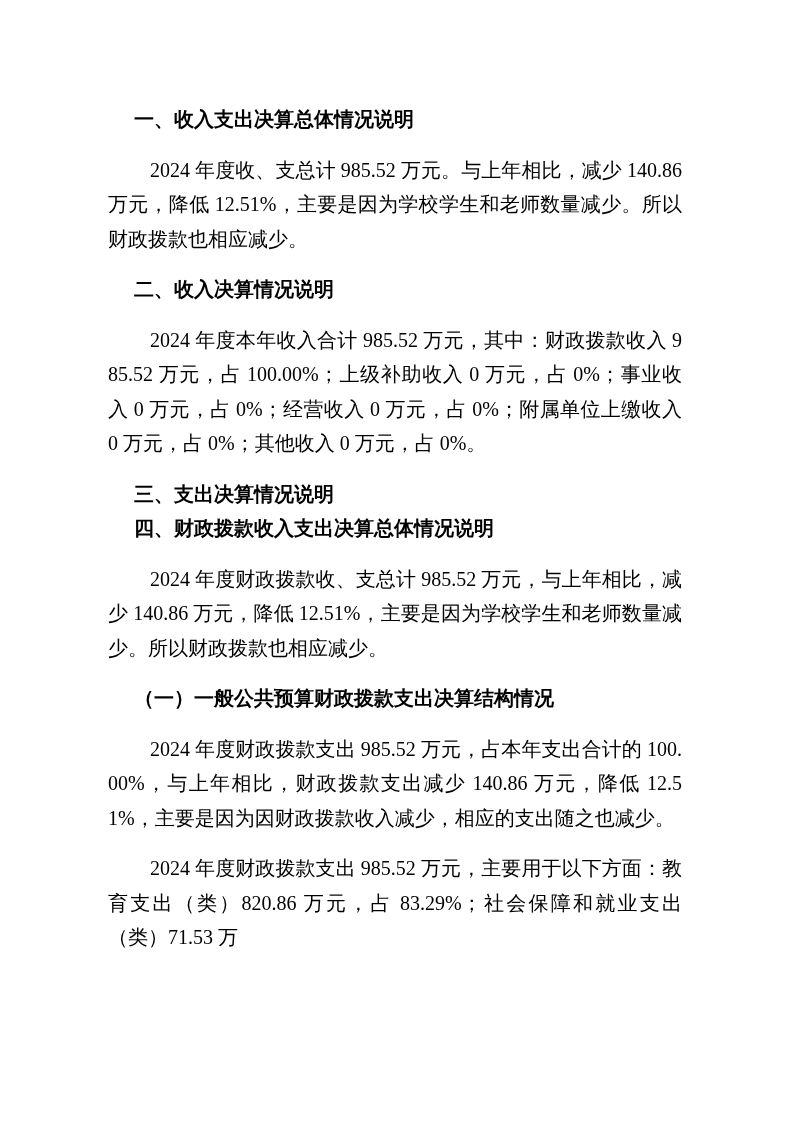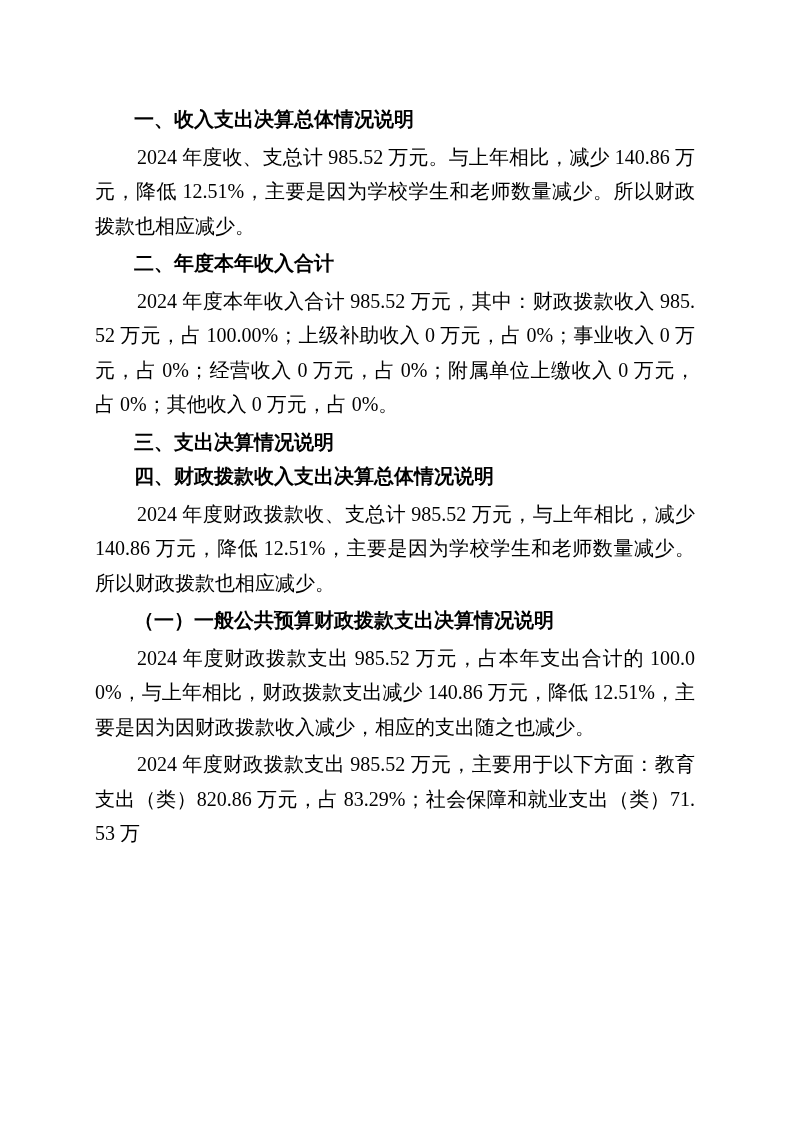--- a/index.html
+++ b/index.html
@@ -15,21 +15,21 @@
     overflow: hidden;
     border-radius: 19px;
   }
   .content {
     position: absolute;
     left: 92px;
     top: 102px;
     width: 606px;
   }
   .content .para {
-    margin: 3px;
+    margin: 16px;
     font-family: "Liberation Serif", "DejaVu Serif", serif;
     font-size: 20px;
     font-weight: 400;
     color: #000000;
     line-height: 34.5px;
     text-indent: 42px;
     text-align: justify;
     text-justify: inter-character;
     word-break: break-all;
   }
@@ -47,33 +47,33 @@
 </head>
 <body>
 
 <div class="page">
   <div class="content">
 
     <h2 class="heading">一、收入支出决算总体情况说明</h2>
 
     <p class="para">2024 年度收、支总计 985.52 万元。与上年相比，减少 140.86 万元，降低 12.51%，主要是因为学校学生和老师数量减少。所以财政拨款也相应减少。</p>
 
-    <h2 class="heading">二、年度本年收入合计</h2>
+    <h2 class="heading">二、收入决算情况说明</h2>
 
     <p class="para">2024 年度本年收入合计 985.52 万元，其中：财政拨款收入 985.52 万元，占 100.00%；上级补助收入 0 万元，占 0%；事业收入 0 万元，占 0%；经营收入 0 万元，占 0%；附属单位上缴收入 0 万元，占 0%；其他收入 0 万元，占 0%。</p>
 
     <h2 class="heading">三、支出决算情况说明</h2>
 
 
     <h2 class="heading">四、财政拨款收入支出决算总体情况说明</h2>
 
     <p class="para">2024 年度财政拨款收、支总计 985.52 万元，与上年相比，减少 140.86 万元，降低 12.51%，主要是因为学校学生和老师数量减少。所以财政拨款也相应减少。</p>
 
 
-    <h2 class="heading">（一）一般公共预算财政拨款支出决算情况说明</h2>
+    <h2 class="heading">（一）一般公共预算财政拨款支出决算结构情况</h2>
 
     <p class="para">2024 年度财政拨款支出 985.52 万元，占本年支出合计的 100.00%，与上年相比，财政拨款支出减少 140.86 万元，降低 12.51%，主要是因为因财政拨款收入减少，相应的支出随之也减少。</p>
 
 
     <p class="para">2024 年度财政拨款支出 985.52 万元，主要用于以下方面：教育支出（类）820.86 万元，占 83.29%；社会保障和就业支出（类）71.53 万</p>
 
   </div>
 </div>
 
 </body></html>

